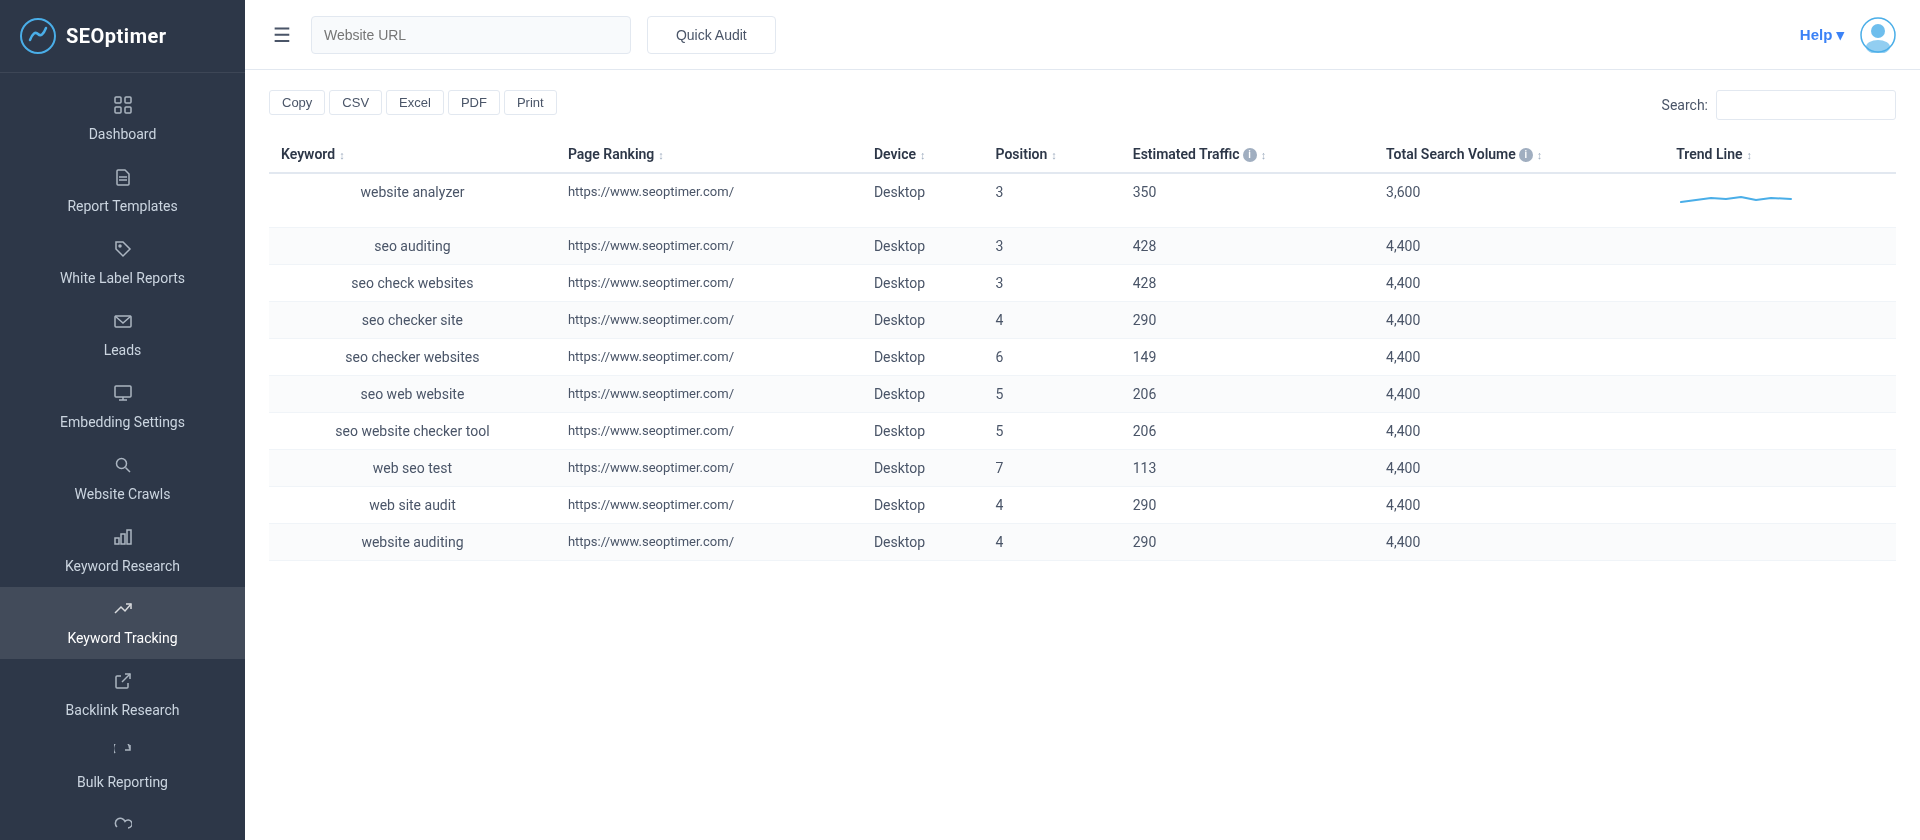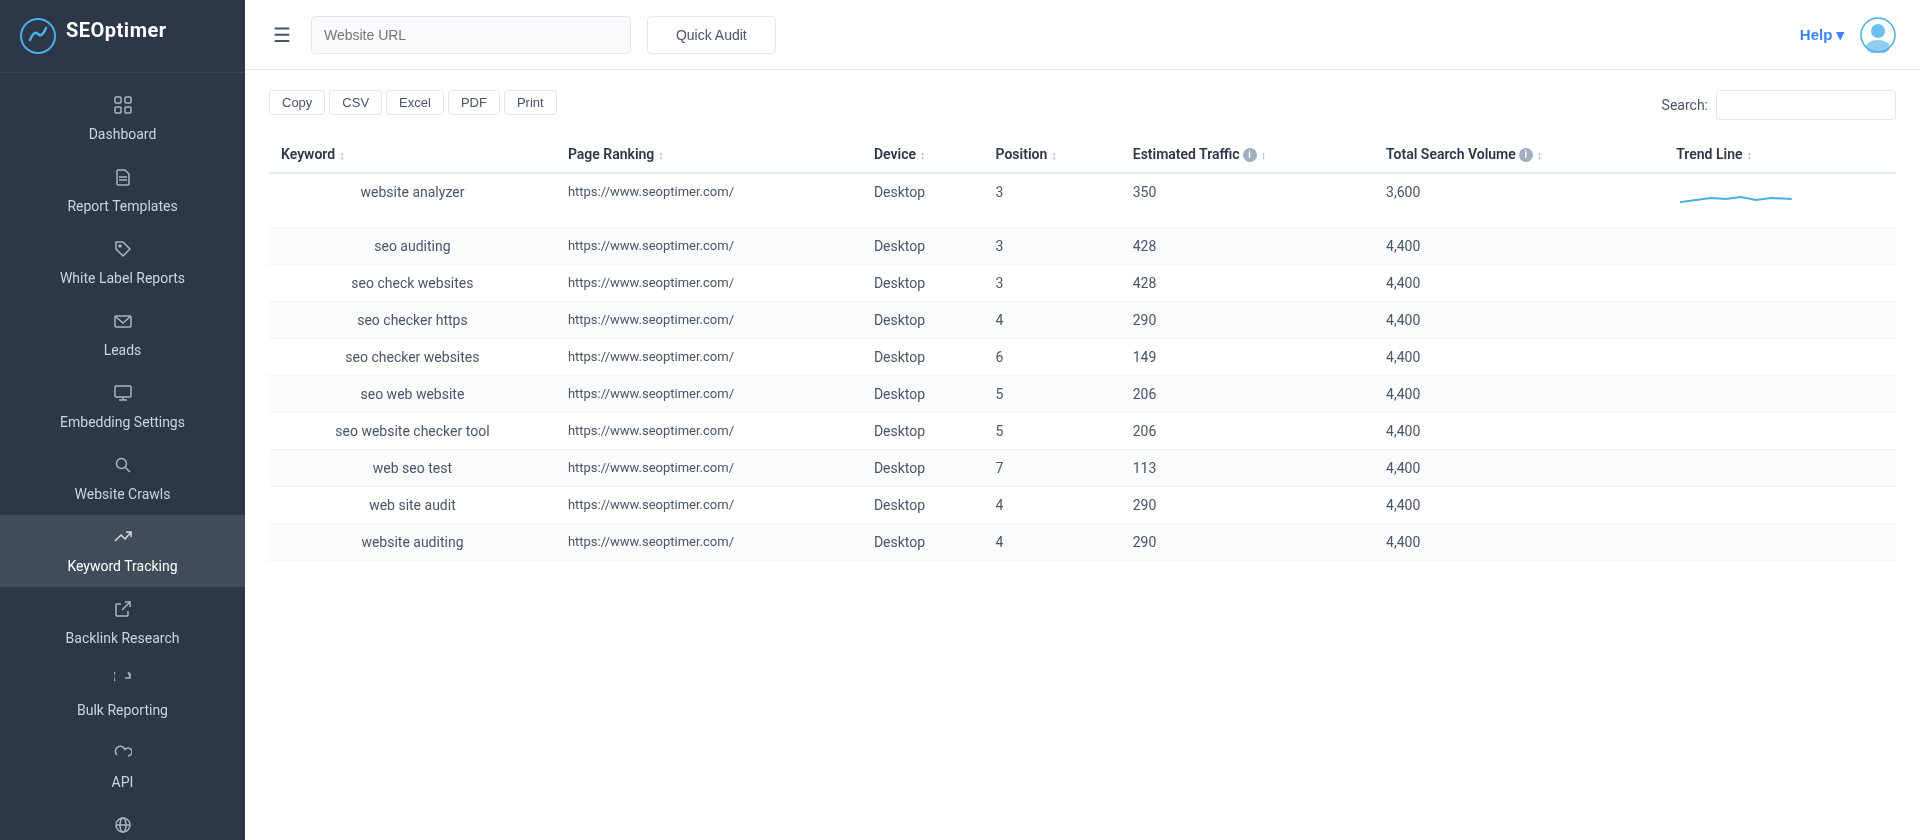--- a/index.html
+++ b/index.html
@@ -10,21 +10,21 @@
       width: 245px;
       min-width: 245px;
       background: #2d3748;
       color: #fff;
       display: flex;
       flex-direction: column;
       height: 840px;
     }
     .sidebar-logo {
       display: flex;
-      align-items: flex-start;
+      align-items: center;
       padding: 18px 20px;
       border-bottom: 1px solid rgba(255,255,255,0.08);
       min-height: 70px;
     }
     .logo-icon {
       width: 36px;
       height: 36px;
       margin-right: 10px;
       flex-shrink: 0;
     }
@@ -268,20 +268,28 @@
           </svg></span>
     <span>Embedding Settings</span>
   </div>
       <div class="nav-item">
     <span class="nav-icon"><svg viewBox="0 0 18 18" fill="none" stroke="currentColor" stroke-width="1.5">
             <circle cx="7.5" cy="7.5" r="5"></circle>
             <line x1="11.5" y1="11.5" x2="16" y2="16"></line>
           </svg></span>
     <span>Website Crawls</span>
   </div>
+      <div class="nav-item">
+    <span class="nav-icon"><svg viewBox="0 0 18 18" fill="none" stroke="currentColor" stroke-width="1.5">
+            <rect x="1" y="10" width="4" height="6"></rect>
+            <rect x="7" y="6" width="4" height="10"></rect>
+            <rect x="13" y="2" width="4" height="14"></rect>
+          </svg></span>
+    <span>Keyword Research</span>
+  </div>
       <div class="nav-item active">
     <span class="nav-icon"><svg viewBox="0 0 18 18" fill="none" stroke="currentColor" stroke-width="1.5">
             <polyline points="1,13 7,7 11,11 17,4"></polyline>
             <polyline points="12,4 17,4 17,9"></polyline>
           </svg></span>
     <span>Keyword Tracking</span>
   </div>
       <div class="nav-item">
     <span class="nav-icon"><svg viewBox="0 0 18 18" fill="none" stroke="currentColor" stroke-width="1.5">
             <path d="M7 4H3a1 1 0 00-1 1v10a1 1 0 001 1h10a1 1 0 001-1v-4"></path>
@@ -387,21 +395,21 @@
           <tr>
             <td class="td-keyword">seo check websites</td>
             <td class="td-link">https://www.seoptimer.com/</td>
             <td class="">Desktop</td>
             <td class="">3</td>
             <td class="">428</td>
             <td class="">4,400</td>
             <td></td>
           </tr>
           <tr>
-            <td class="td-keyword">seo checker https</td>
+            <td class="td-keyword">seo checker site</td>
             <td class="td-link">https://www.seoptimer.com/</td>
             <td class="">Desktop</td>
             <td class="">4</td>
             <td class="">290</td>
             <td class="">4,400</td>
             <td></td>
           </tr>
           <tr>
             <td class="td-keyword">seo checker websites</td>
             <td class="td-link">https://www.seoptimer.com/</td>

